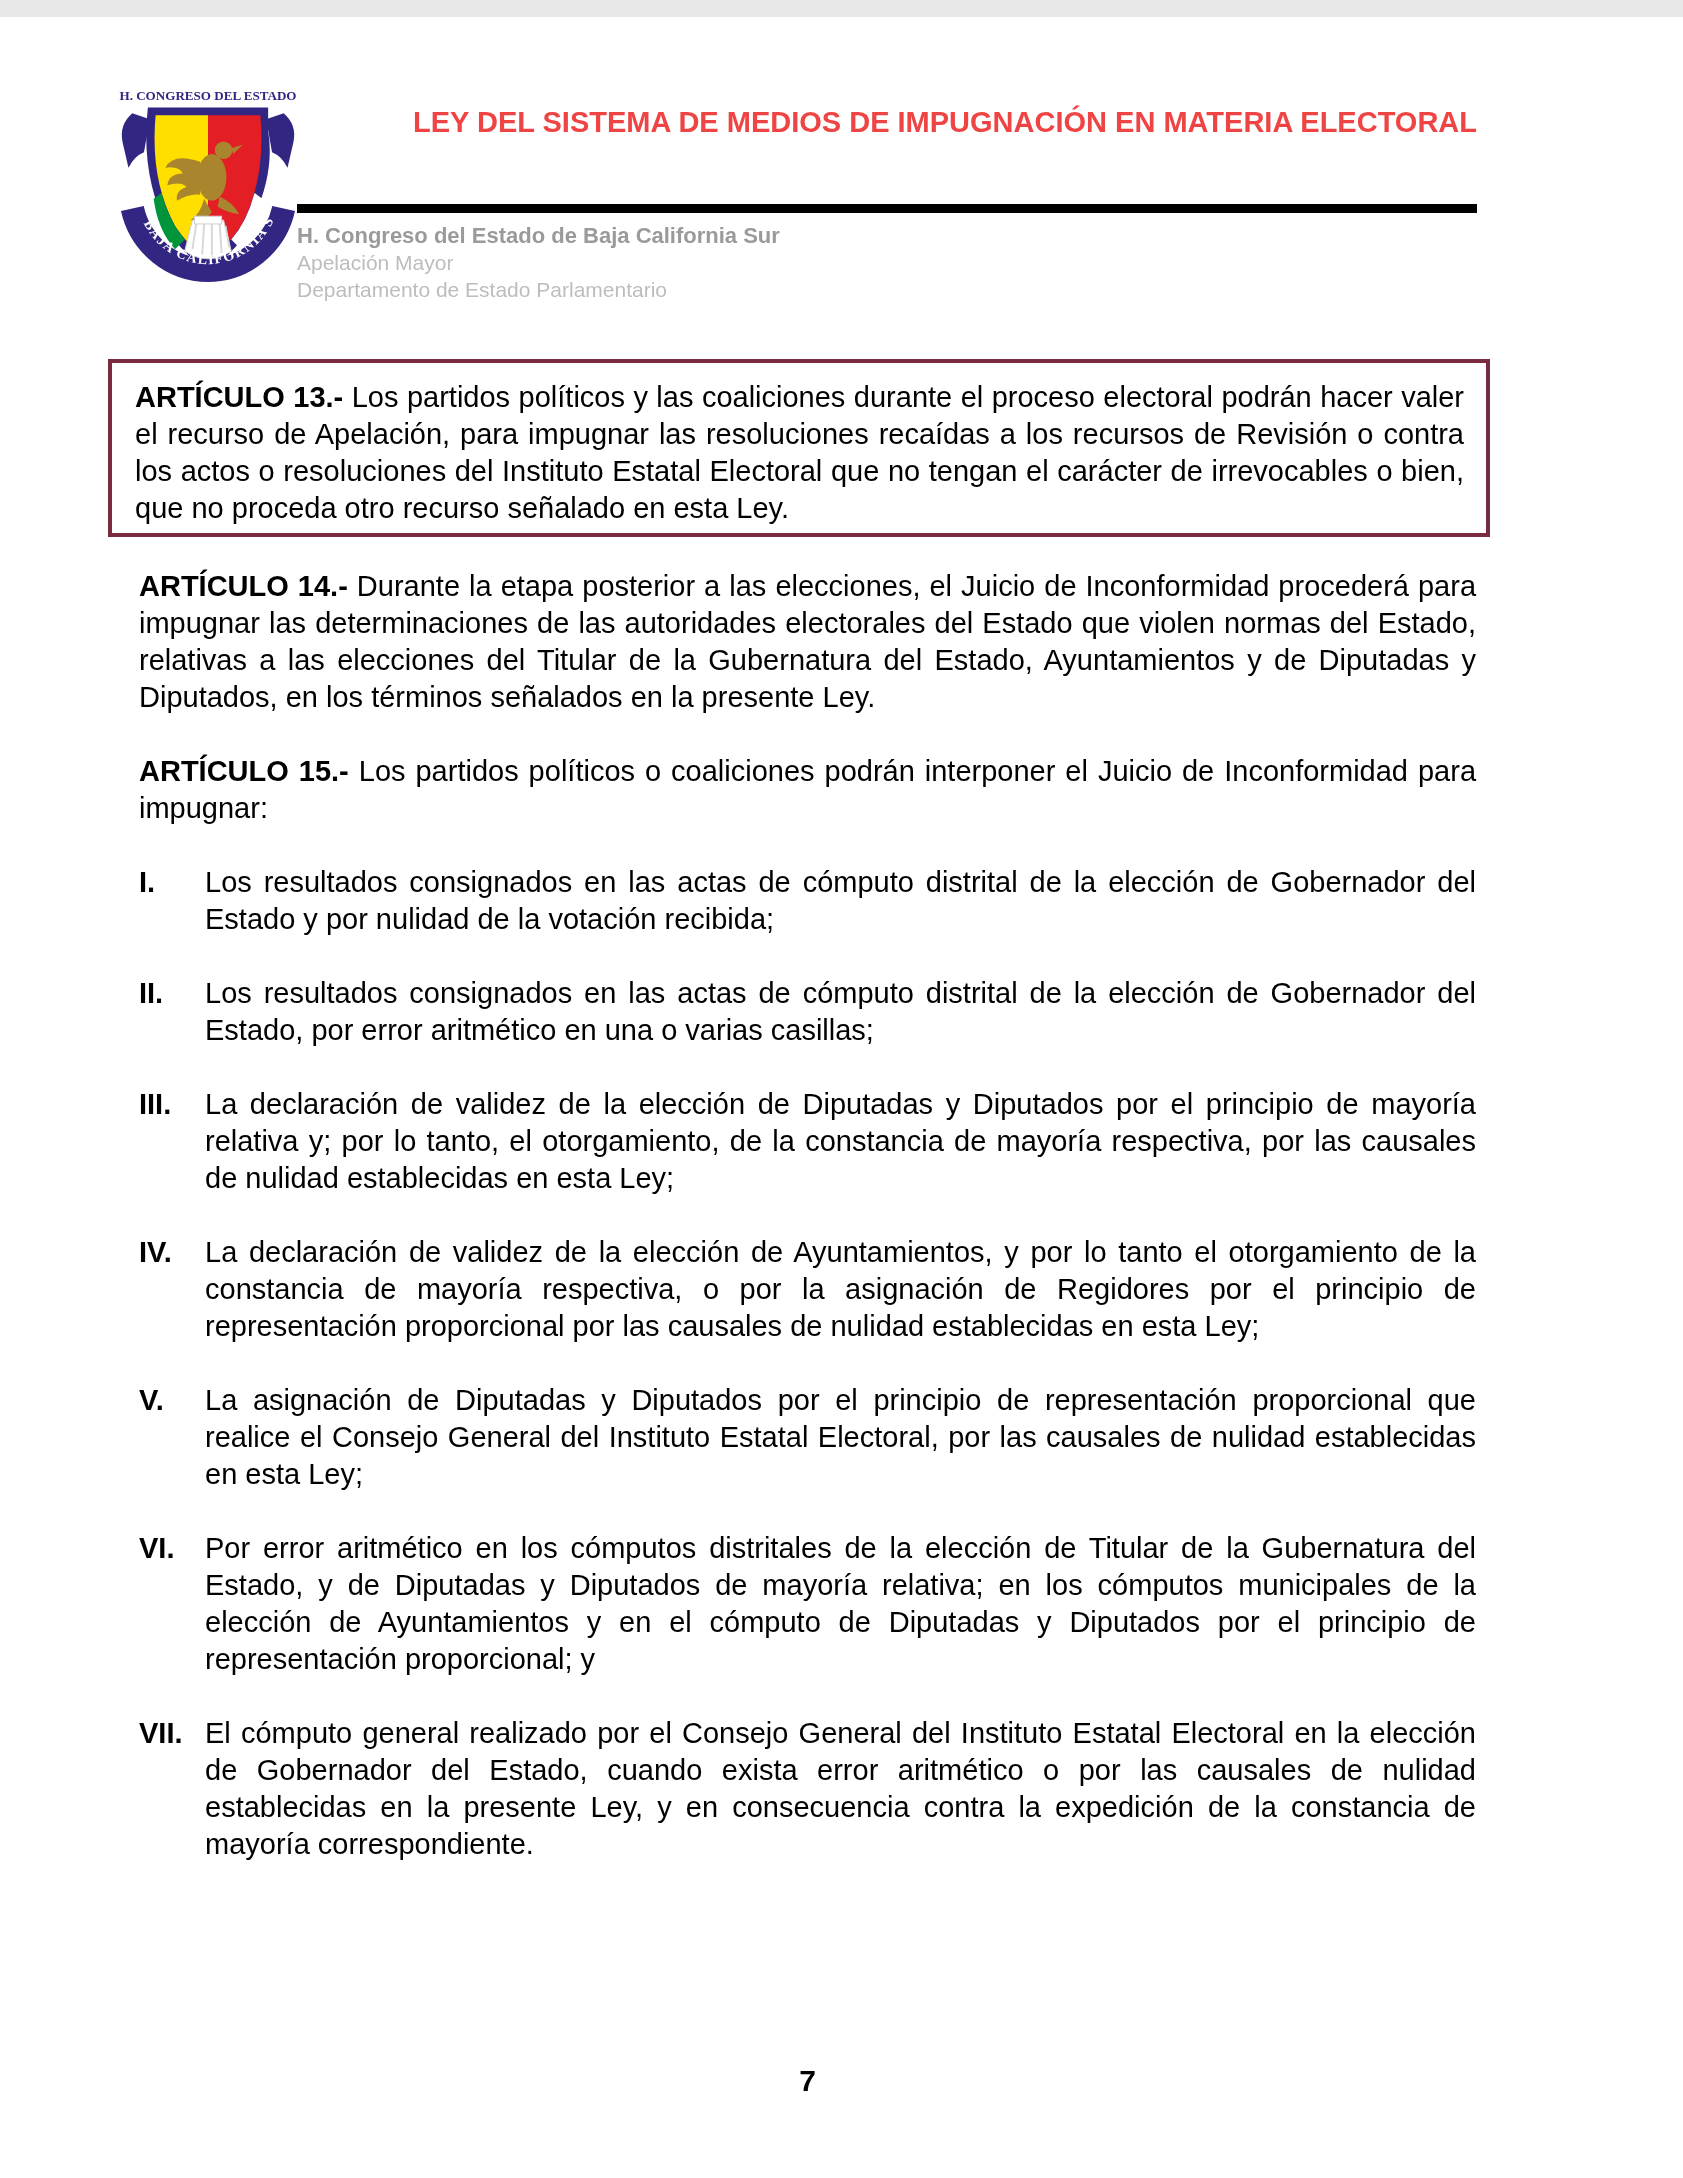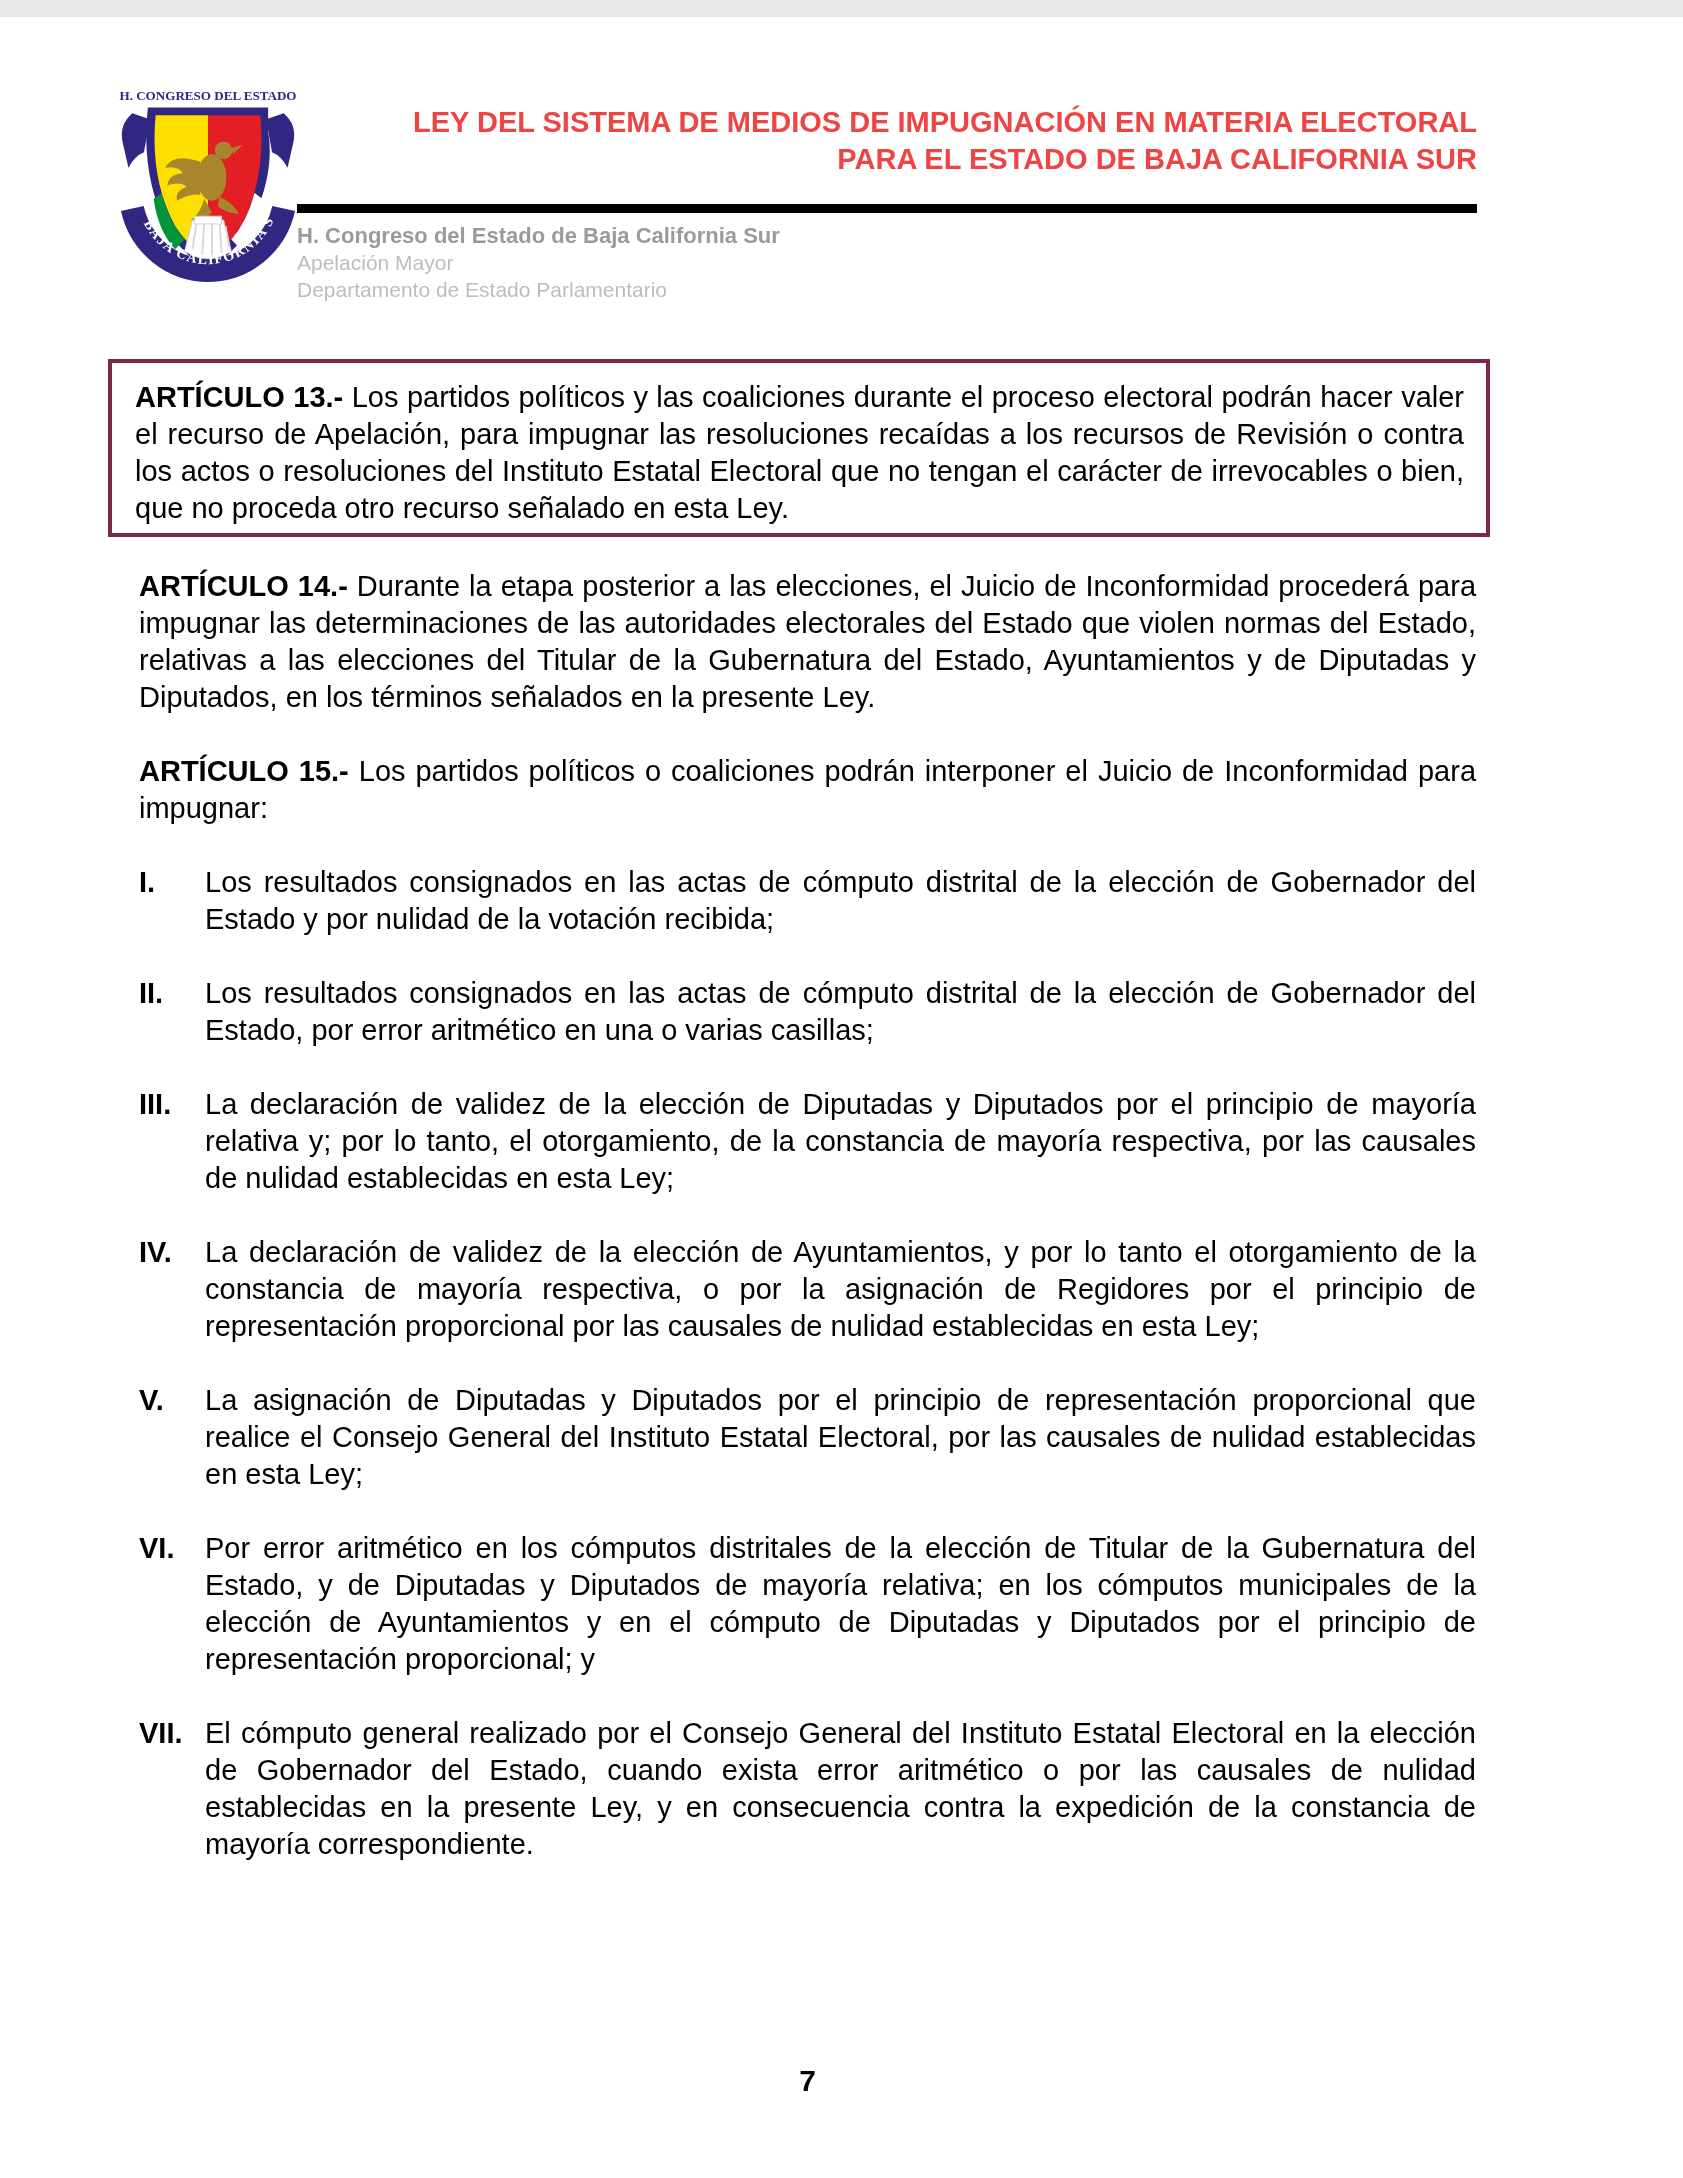--- a/index.html
+++ b/index.html
@@ -100,21 +100,20 @@
       </defs>
       <text font-size="14.5" font-weight="bold" letter-spacing="1.5" fill="#ffffff" font-family="Liberation Serif, serif">
         <textPath href="#seal-arc" startOffset="50%" text-anchor="middle">DE BAJA CALIFORNIA SUR</textPath>
       </text>
     </svg>
   </div>
 
   <div class="header-right">
     <div class="doc-title">
       <div>LEY DEL SISTEMA DE MEDIOS DE IMPUGNACIÓN EN MATERIA ELECTORAL</div>
-      <div>PARA EL ESTADO DE BAJA CALIFORNIA SUR</div>
     </div>
   </div>
 
   <div class="header-rule"></div>
 
   <div class="subheader">
     <div class="org-block">
       <div class="org-name">H. Congreso del Estado de Baja California Sur</div>
       <div class="org-sub">Apelación Mayor</div>
       <div class="org-sub">Departamento de Estado Parlamentario</div>

